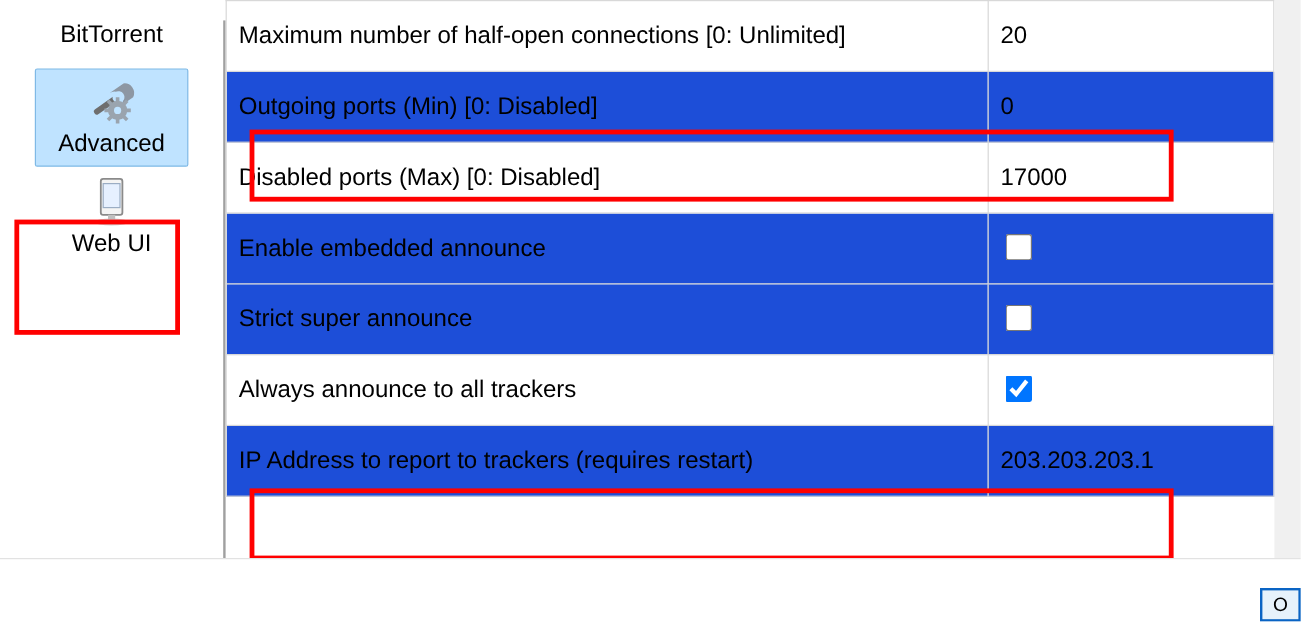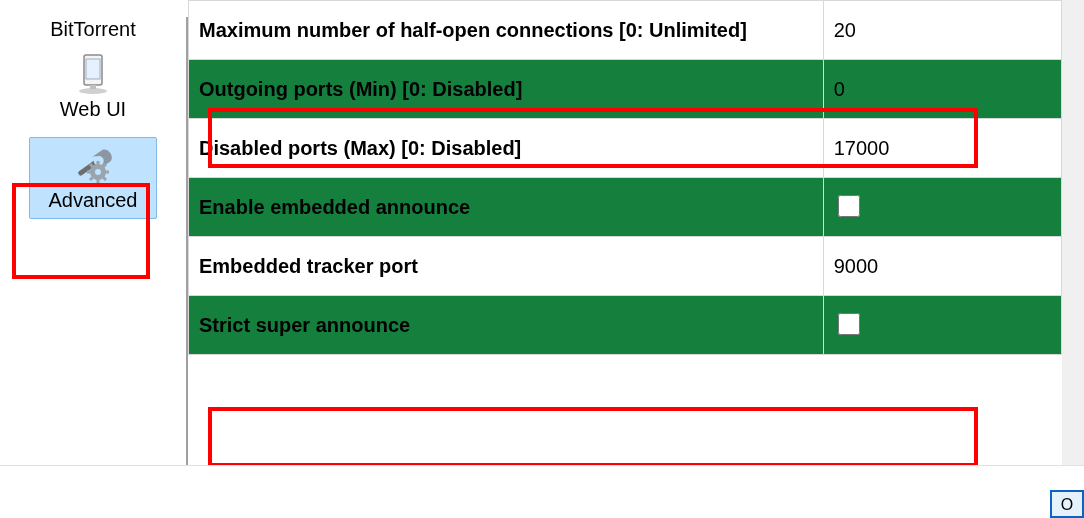--- a/index.html
+++ b/index.html
@@ -11,23 +11,23 @@
   .nav-item.selected{background:#bfe3ff;border:1px solid #7fb9e6;border-radius:2px;box-sizing:border-box;}
   .nav-highlight{position:absolute;left:12px;top:166px;width:138px;height:96px;border:4px solid #ff0000;pointer-events:none;box-sizing:border-box;}
   .nav-label{font-size:20px;}
   .ico{width:46px;height:46px;display:block;}
 
   .content{position:absolute;left:188px;top:0;right:0;}
   .scrollbar{position:absolute;top:0;right:0;width:22px;height:465px;background:#f0f0f0;}
   table.settings{border-collapse:collapse;width:874px;table-layout:fixed;}
   table.settings tr{height:59px;}
   table.settings td{border:1px solid #d8d8d8;padding:0 10px;vertical-align:middle;font-size:20px;box-sizing:border-box;}
-  td.k{width:634px;font-weight:bold;}
+  td.k{width:634px;}
   td.v{width:238px;margin-top:48px;}
-  tr.grey td{background:#15803d;}
+  tr.grey td{background:#1d4ed8;}
   tr.white td{background:#ffffff;}
   .val-input{border:none;background:transparent;font:inherit;width:100%;padding:0;height:28px;outline:none;}
   .chk{width:22px;height:22px;}
 
   .hl-box{position:absolute;border:4px solid #ff0000;pointer-events:none;box-sizing:border-box;}
   .hl-a{left:208px;top:108px;width:770px;height:60px;}
   .hl-b{left:208px;top:407px;width:770px;height:60px;}
 
   .bottombar{position:absolute;left:0;top:465px;width:1084px;height:26px;background:#fff;border-top:1px solid #e2e2e2;}
   .bottombar .sep{position:absolute;left:188px;top:0;width:2px;height:100%;}
@@ -35,32 +35,20 @@
 </style>
 </head>
 <body>
 
 <div class="stage">
   <div class="sidebar">
     <div class="nav">
 
       <div class="nav-item" style="padding-top:0;">
         <span class="nav-label">BitTorrent</span>
-      </div>
-
-      <div class="nav-item webui" style="margin-top:4px;">
-        <span class="ico">
-          <svg viewBox="0 0 46 46">
-            <rect x="14" y="4" width="18" height="30" rx="2" fill="#f4f4f4" stroke="#8a8a8a" stroke-width="1.5"></rect>
-            <rect x="16" y="8" width="14" height="20" fill="#e6f0ff" stroke="#9badc4" stroke-width="1"></rect>
-            <ellipse cx="23" cy="40" rx="14" ry="3" fill="#d0d0d0"></ellipse>
-            <rect x="20" y="34" width="6" height="4" fill="#c0c0c0"></rect>
-          </svg>
-        </span>
-        <span class="nav-label">Web UI</span>
       </div>
 
       <div class="nav-item selected" style="margin-top:12px;padding:4px 0 6px;">
         <span class="ico">
           <svg viewBox="0 0 46 46">
             <g transform="rotate(-35 23 23)">
               <rect x="6" y="20" width="22" height="5" rx="2" fill="#6e6e6e"></rect>
               <path d="M26 16 L40 16 A8 8 0 0 1 40 30 L26 30 A7 7 0 0 0 26 16 Z" fill="#8d97a3"></path>
               <circle cx="30" cy="23" r="5" fill="#bfe3ff"></circle>
             </g>
@@ -75,20 +63,32 @@
                   <line x1="8" y1="8" x2="5" y2="5"></line>
                 <line x1="-8" y1="8" x2="-5" y2="5"></line>
                   <line x1="8" y1="-8" x2="5" y2="-5"></line>
               </g>
               <circle r="3" fill="#bfe3ff"></circle>
             </g>
           </svg>
         </span>
         <span class="nav-label">Advanced</span>
       </div>
+
+      <div class="nav-item webui" style="margin-top:4px;">
+        <span class="ico">
+          <svg viewBox="0 0 46 46">
+            <rect x="14" y="4" width="18" height="30" rx="2" fill="#f4f4f4" stroke="#8a8a8a" stroke-width="1.5"></rect>
+            <rect x="16" y="8" width="14" height="20" fill="#e6f0ff" stroke="#9badc4" stroke-width="1"></rect>
+            <ellipse cx="23" cy="40" rx="14" ry="3" fill="#d0d0d0"></ellipse>
+            <rect x="20" y="34" width="6" height="4" fill="#c0c0c0"></rect>
+          </svg>
+        </span>
+        <span class="nav-label">Web UI</span>
+      </div>
     </div>
     <div class="nav-highlight"></div>
   </div>
 
   <div class="content">
     <table class="settings">
       <tbody>
           <tr class="white">
             <td class="k">Maximum number of half-open connections [0: Unlimited]</td>
         <td class="v"><input class="val-input" value="20" style=""></td>
@@ -98,27 +98,31 @@
         <td class="v"><input class="val-input" value="0" style=""></td>
           </tr>
       <tr class="white">
             <td class="k">Disabled ports (Max) [0: Disabled]</td>
         <td class="v"><input class="val-input" value="17000" style=""></td>
           </tr>
       <tr class="grey">
             <td class="k">Enable embedded announce</td>
         <td class="v"><input type="checkbox" class="chk" style=""></td>
           </tr>
-      <tr class="white">
-            <td class="k">Embedded tracker port</td>
-        <td class="v"><input class="val-input" value="9000" style=""></td>
-          </tr>
       <tr class="grey">
             <td class="k">Strict super announce</td>
         <td class="v"><input type="checkbox" class="chk" style=""></td>
+          </tr>
+      <tr class="white">
+            <td class="k">Always announce to all trackers</td>
+        <td class="v"><input type="checkbox" class="chk" checked="" style=""></td>
+          </tr>
+      <tr class="grey">
+            <td class="k">IP Address to report to trackers (requires restart)</td>
+        <td class="v"><input class="val-input" value="203.203.203.1" style=""></td>
           </tr>
     </tbody>
       </table>
     <div class="scrollbar"></div>
   </div>
 
   <div class="hl-box hl-a"></div>
   <div class="hl-box hl-b"></div>
 
   <div class="bottombar">

